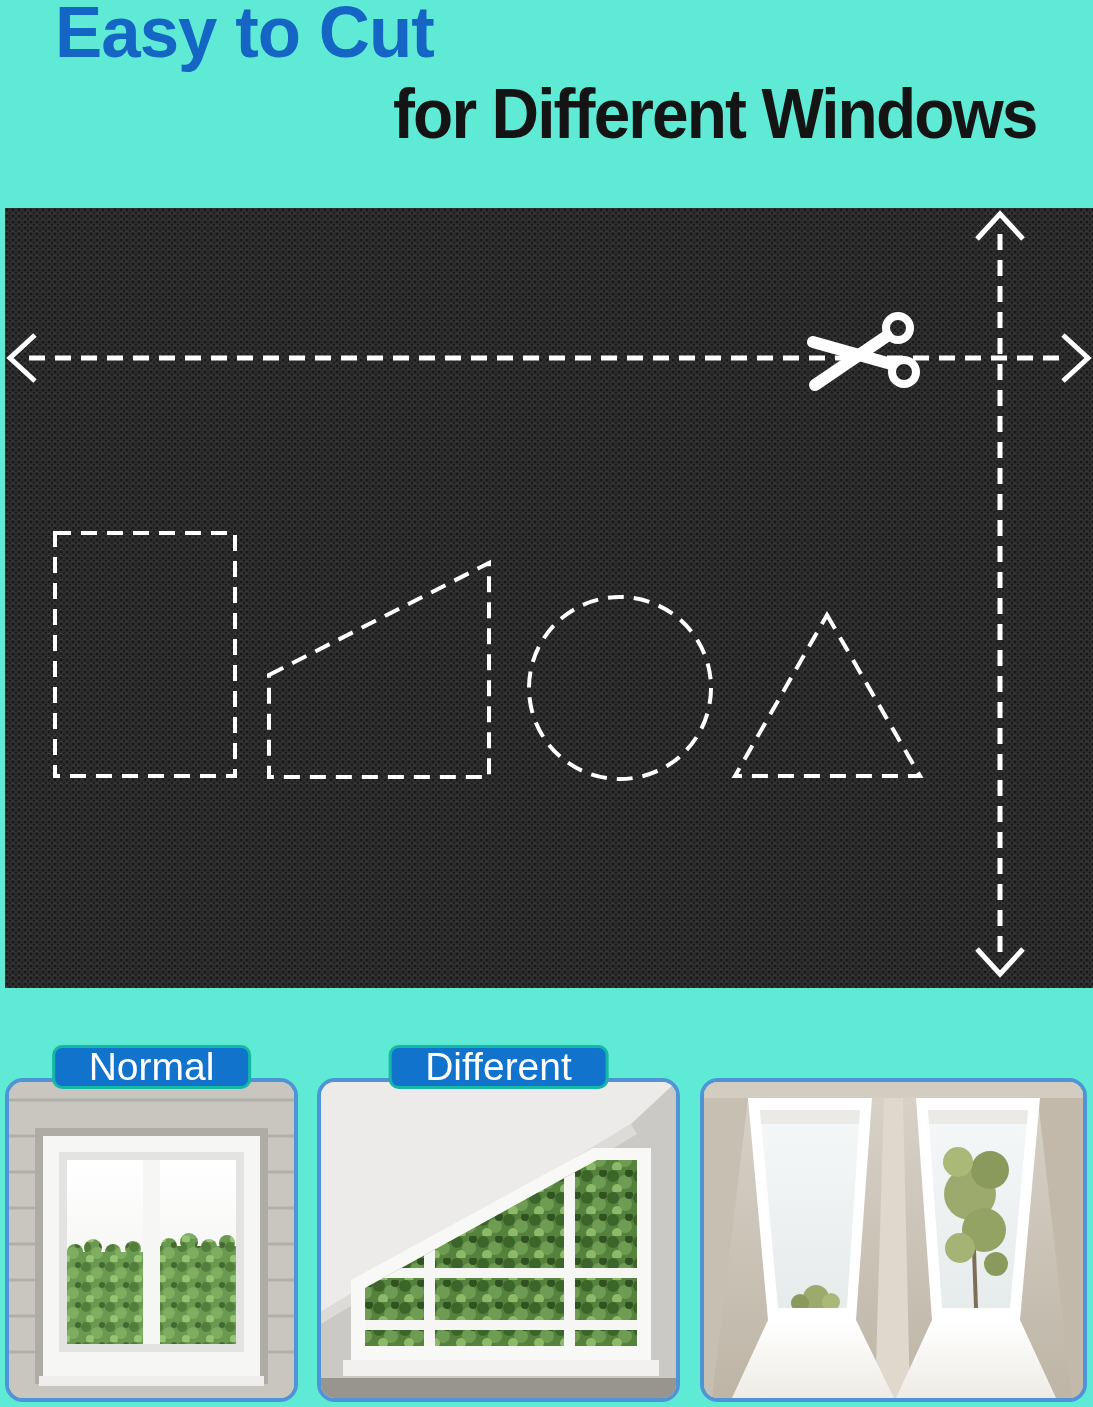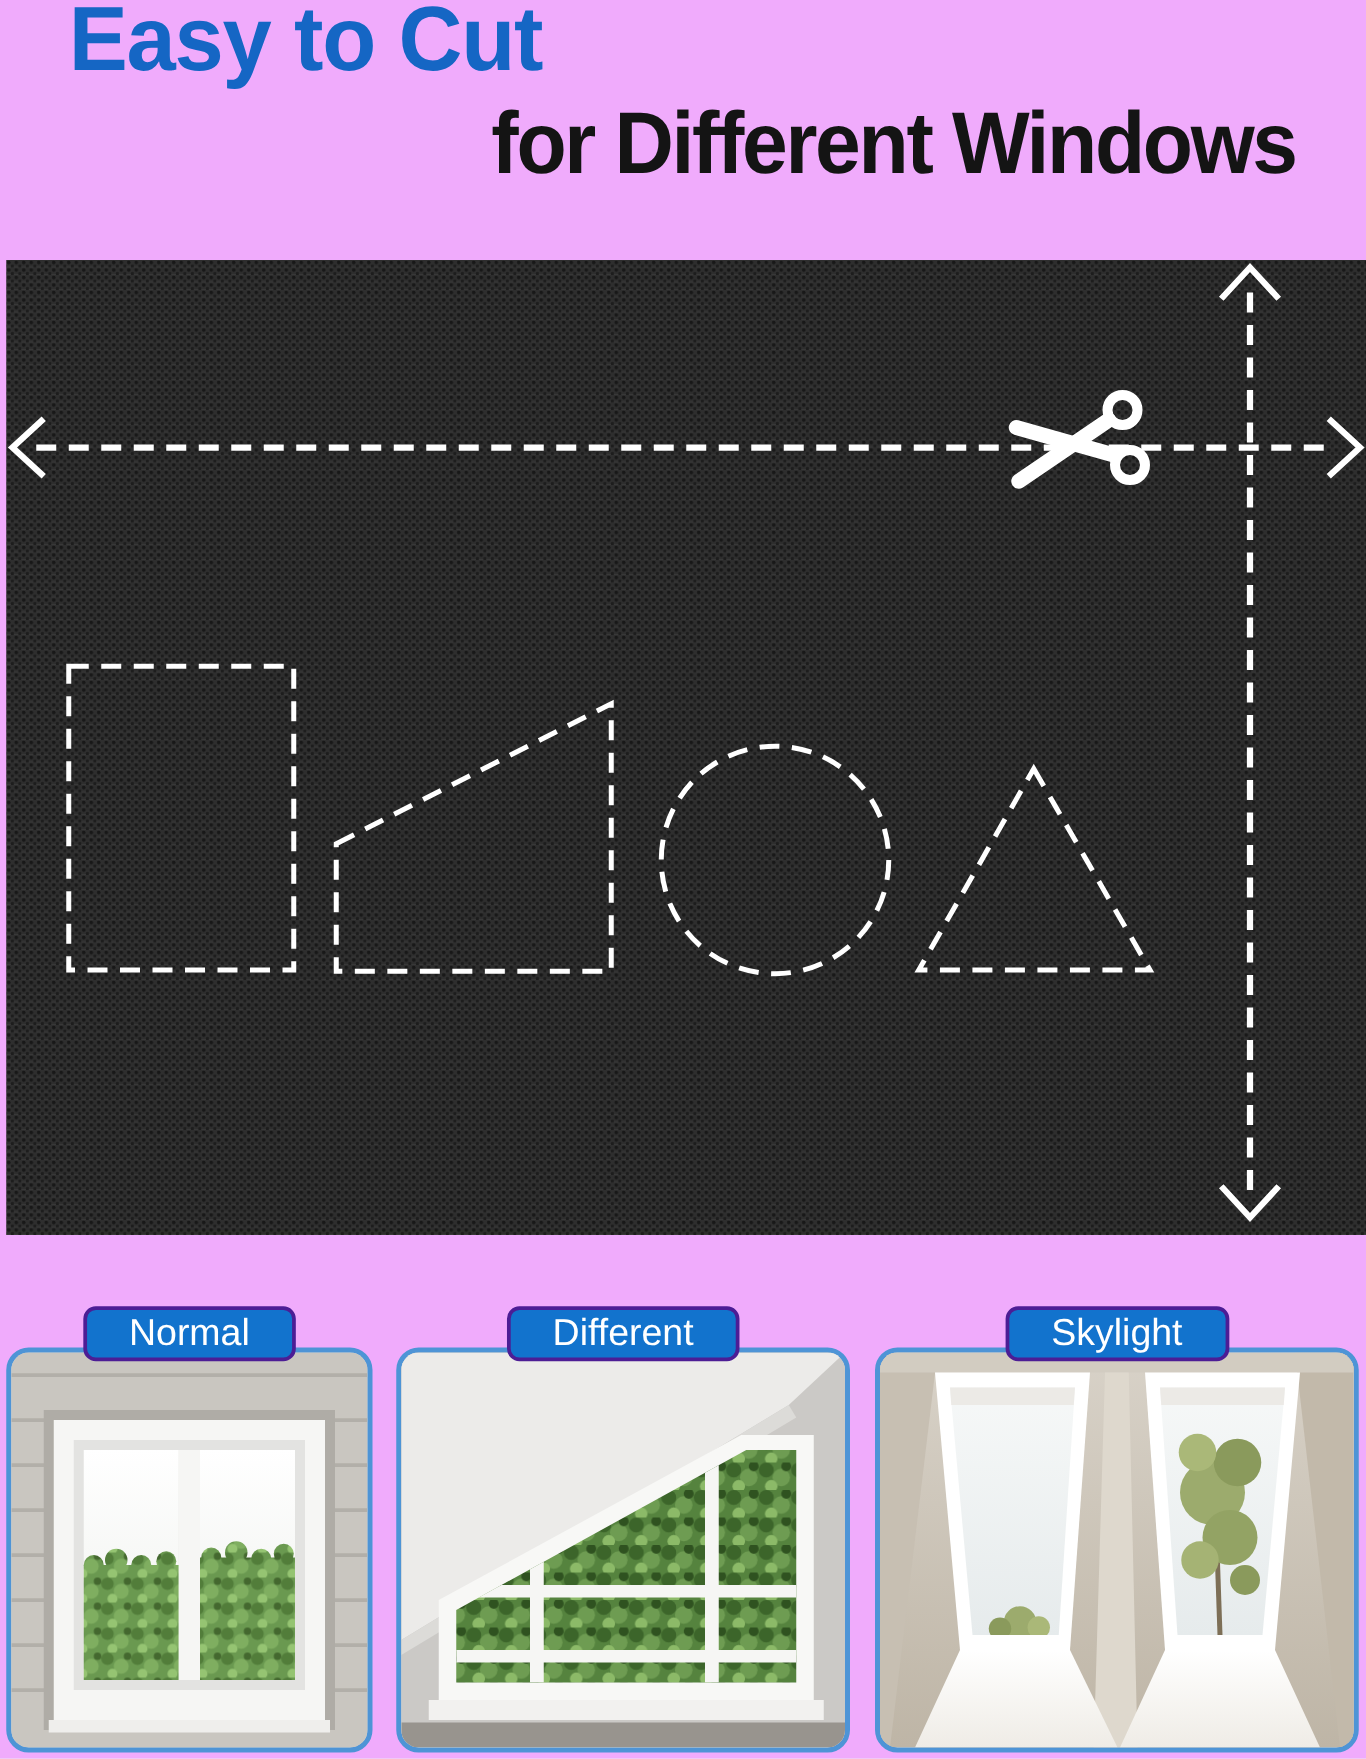--- a/index.html
+++ b/index.html
@@ -1,19 +1,19 @@
 <!DOCTYPE html>
 <html><head>
 <meta charset="utf-8">
 <style>
   * { box-sizing: border-box; }
   html, body { margin: 0; padding: 0; background: #ffffff; }
   .page {
     position: relative; width: 1093px; height: 1407px;
-    background: #f0abfc; overflow: hidden;
+    background: #5eead4; overflow: hidden;
     font-family: "Liberation Sans", sans-serif;
   }
   
   .title-line1 {
     position: absolute; left: 55px; top: -10px;
     font-size: 73px; line-height: 84px; font-weight: bold;
     color: #1566c4; letter-spacing: -1px;
     transform: scaleX(0.97); transform-origin: left top;
     white-space: nowrap;
   }
@@ -41,22 +41,22 @@
   .card-wrap.c2 { left: 317px; width: 363px; }
   .card-wrap.c3 { left: 700px; width: 387px; }
   .card {
     position: absolute; left: 0; top: 33px; right: 0; height: 324px;
     border: 4px solid #4e94d6; border-radius: 18px;
     overflow: hidden; background: #d8d6d2;
   }
   .card svg { display: block; width: 100%; height: 100%; }
   .badge {
     position: absolute; top: 0; left: 50%; transform: translateX(-50%);
-    z-index: 2; background: #1273cd; border: 3px solid #4c1d95;
-    border-radius: 10px; color: #ffffff; font-size: 30px; line-height: 36px;
+    z-index: 2; background: #1273cd; border: 3px solid #14b8a6;
+    border-radius: 10px; color: #ffffff; font-size: 39px; line-height: 36px;
     padding: 1px 34px; white-space: nowrap;
   }
 </style>
 </head>
 <body>
 
 <div class="page">
 
   <header>
     <div class="title-line1">Easy to Cut</div>
@@ -180,23 +180,20 @@
             <rect x="30" y="186" width="300" height="10"></rect>
             <rect x="30" y="238" width="300" height="10"></rect>
           </g>
           <rect x="22" y="278" width="316" height="16" fill="#f2f1ef"></rect>
           <rect x="0" y="296" width="355" height="20" fill="#98948e"></rect>
         </svg>
       </div>
     </div>
 
     <div class="card-wrap c3">
-      <div class="badge">
-        <span>Skylight</span>
-      </div>
       <div class="card">
         <svg viewBox="0 0 379 316" preserveAspectRatio="none">
           <defs>
             <linearGradient id="ceil3" x1="0" y1="0" x2="0" y2="1">
               <stop offset="0" stop-color="#d8d2c8"></stop>
               <stop offset="1" stop-color="#beb5a6"></stop>
             </linearGradient>
             <linearGradient id="well3" x1="0" y1="0" x2="0" y2="1">
               <stop offset="0" stop-color="#ffffff"></stop>
               <stop offset="1" stop-color="#efece6"></stop>

